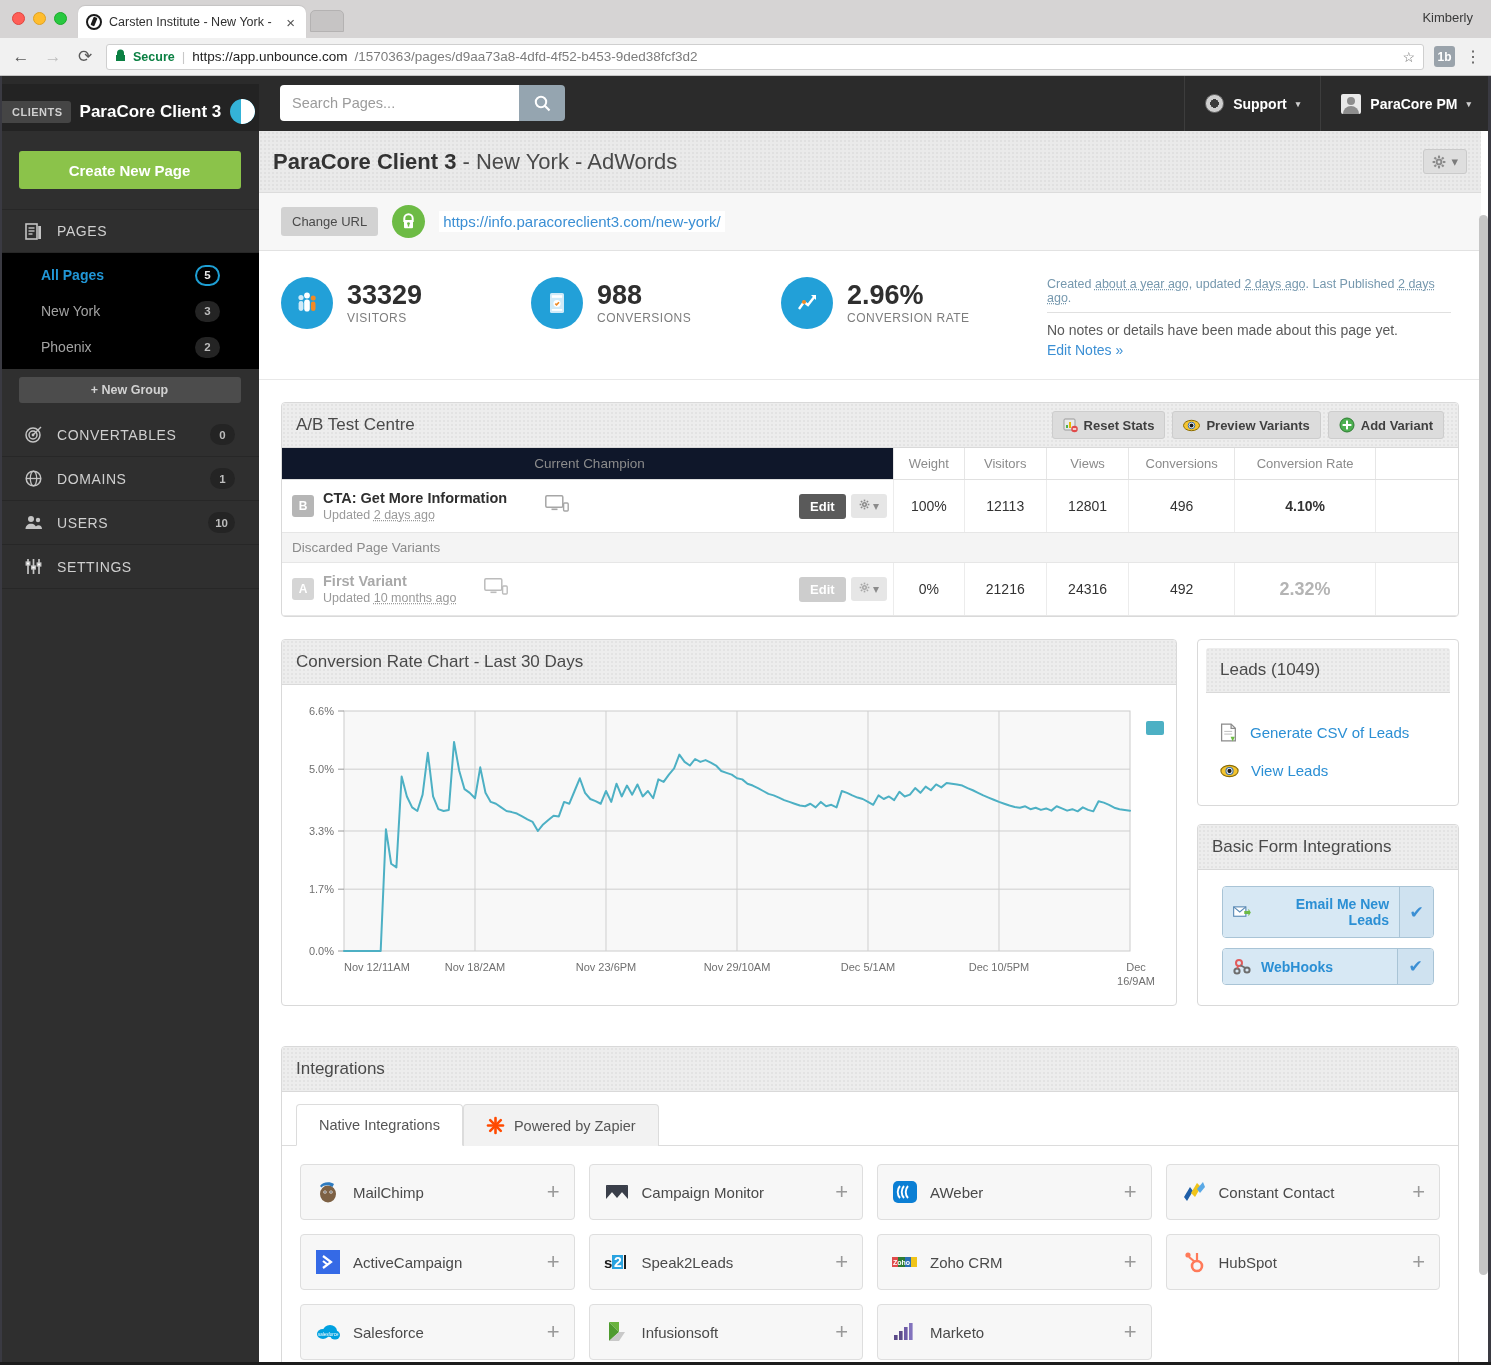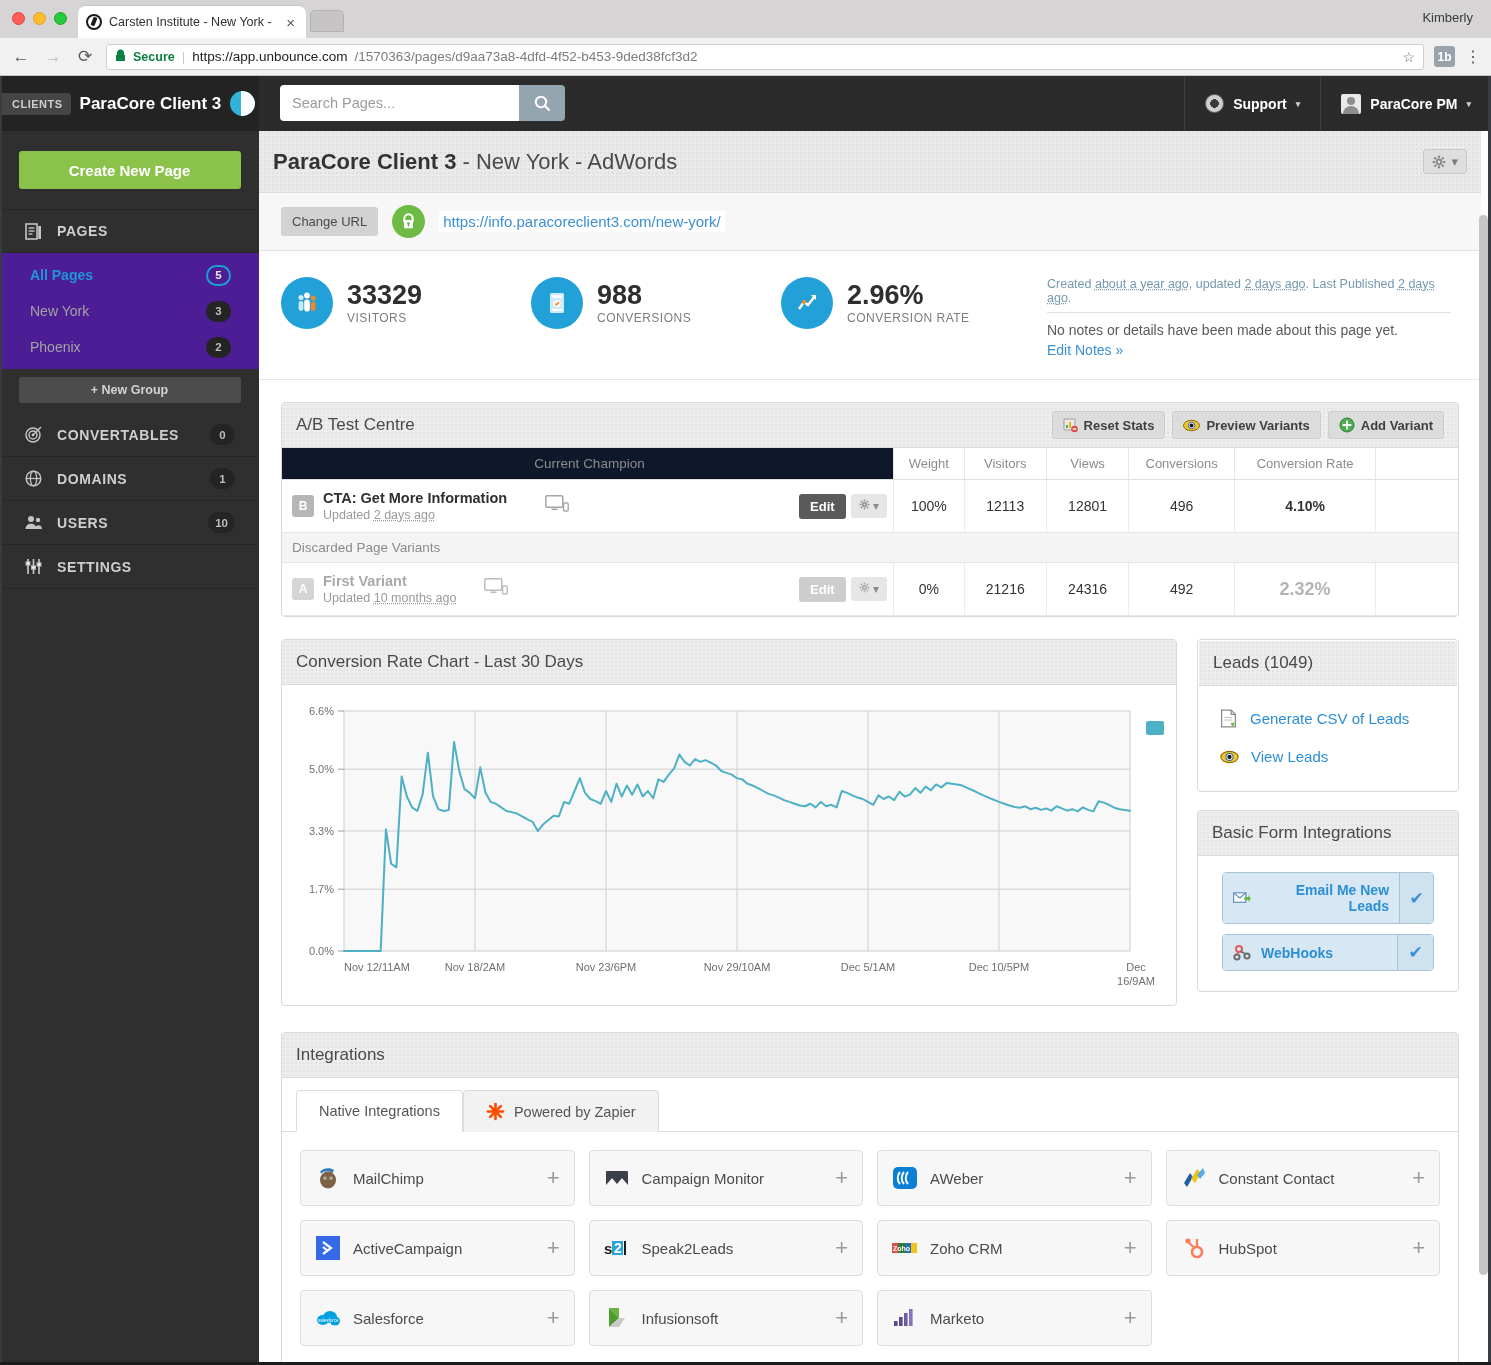--- a/index.html
+++ b/index.html
@@ -96,21 +96,21 @@
     width: 16px; color: #555; text-align: center; font-size: 16px;
     line-height: 11px; cursor: pointer; letter-spacing: 0;
   }
 
   
   #app-header {
     position: absolute; left: 0; top: 76px; width: 1491px; height: 55px;
     background: #2b2b2b;
   }
   #brand {
-    position: absolute; left: 0; top: 0; width: 259px; height: 55px;
+    position: absolute; left: 0; top: 8px; width: 259px; height: 55px;
     background: #232323; display: flex; align-items: center; gap: 0;
   }
   #brand .clients-chip {
     background: #454545; color: #cfcfcf; font-size: 11px; font-weight: 700;
     letter-spacing: .5px; padding: 5px 8px 5px 12px; border-radius: 0 3px 3px 0;
     margin-left: 0; cursor: pointer;
   }
   #brand .client-name {
     color: #fff; font-size: 17px; font-weight: 700; margin-left: 9px;
   }
@@ -172,32 +172,32 @@
     display: block; margin: 20px auto 0; width: 222px; height: 38px;
     background: #8bc34a; color: #fff; border: 0; border-radius: 3px;
     font-size: 15px; font-weight: 700; cursor: pointer;
     font-family: "Liberation Sans", sans-serif;
   }
   .nav-section {
     display: flex; align-items: center; height: 44px; padding: 0 24px;
     gap: 14px; border-bottom: 1px solid #272727; cursor: pointer;
   }
   .nav-section .label {
-    color: #cfcfcf; font-size: 14px; font-weight: 700; letter-spacing: .6px;
+    color: #cfcfcf; font-size: 14px; font-weight: 400; letter-spacing: .6px;
     flex: 1 1 auto;
   }
   .nav-section.pages { margin-top: 20px; border-top: 1px solid #272727; }
   .nav-icon { width: 19px; height: 19px; color: #c4c4c4; flex: 0 0 auto; }
   .badge {
     min-width: 25px; height: 21px; border-radius: 11px; background: #242424;
     color: #bdbdbd; font-size: 11.5px; font-weight: 700;
     display: flex; align-items: center; justify-content: center; padding: 0 7px;
   }
   .badge.hl { background: transparent; border: 2px solid #1e9fd4; color: #e8e8e8; }
-  #pages-sub { background: #4c1d95; padding: 4px 4px; }
+  #pages-sub { background: #000000; padding: 4px 15px; }
   .sub-item {
     display: flex; align-items: center; height: 36px; padding: 0 24px 0 26px;
     cursor: pointer;
   }
   .sub-item .label { flex: 1 1 auto; font-size: 14px; color: #a3a3a3; }
   .sub-item.active .label { color: #2196d6; font-weight: 700; }
   #new-group-btn {
     display: block; width: 222px; height: 26px; margin: 8px auto 10px;
     background: #4c4c4c; border: 0; border-radius: 3px; color: #d2d2d2;
     font-size: 12.5px; font-weight: 700; cursor: pointer;
@@ -822,21 +822,21 @@
             <polyline points="52.00,252.00 57.24,252.00 62.48,252.00 67.72,252.00 72.96,252.00 78.20,252.00 83.44,252.00 88.68,252.00 93.92,130.18 99.16,164.73 104.40,168.36 109.64,77.45 114.88,97.45 120.12,108.36 125.36,112.00 130.60,95.64 135.84,53.82 141.08,97.45 146.32,110.18 151.56,112.00 156.80,110.91 162.04,42.91 167.28,72.00 172.52,90.18 177.76,93.82 183.00,99.27 188.24,68.36 193.48,93.82 198.72,102.91 203.96,104.73 209.20,108.36 214.44,112.00 219.68,113.09 224.92,114.55 230.16,117.45 235.40,120.36 240.64,122.91 245.88,132.00 251.12,125.45 256.36,121.09 261.60,116.73 266.84,117.45 272.08,102.91 277.32,104.73 282.56,92.00 287.80,79.27 293.04,93.82 298.28,100.00 303.52,102.18 308.76,104.73 314.00,92.00 319.24,102.91 324.48,84.73 329.72,97.45 334.96,86.55 340.20,95.64 345.44,85.45 350.68,97.45 355.92,92.00 361.16,99.27 366.40,80.36 371.64,82.91 376.88,75.64 382.12,69.45 387.36,55.64 392.60,62.91 397.84,66.55 403.08,60.00 408.32,62.91 413.56,61.09 418.80,63.64 424.04,66.55 429.28,72.00 434.52,73.82 439.76,75.64 445.00,79.27 450.24,80.36 455.48,84.73 460.72,86.55 465.96,89.09 471.20,92.00 476.44,94.91 481.68,96.36 486.92,98.55 492.16,101.09 497.40,102.91 502.64,104.73 507.88,106.55 513.12,107.27 518.36,104.73 523.60,108.36 528.84,102.91 534.08,107.27 539.32,105.82 544.56,108.36 549.80,92.00 555.04,93.82 560.28,96.36 565.52,98.55 570.76,100.00 576.00,102.91 581.24,105.82 586.48,96.36 591.72,100.00 596.96,97.45 602.20,101.09 607.44,92.73 612.68,97.45 617.92,95.64 623.16,89.09 628.40,93.82 633.64,87.64 638.88,91.27 644.12,85.45 649.36,88.36 654.60,84.00 659.84,84.73 665.08,85.45 670.32,86.55 675.56,89.09 680.80,91.27 686.04,93.82 691.28,96.36 696.52,98.55 701.76,100.73 707.00,102.91 712.24,104.73 717.48,106.55 722.72,108.00 727.96,108.73 733.20,107.27 738.44,110.18 743.68,108.73 748.92,110.91 754.16,109.45 759.40,111.64 764.64,107.27 769.88,109.45 775.12,111.64 780.36,110.18 785.60,112.36 790.84,108.36 796.08,110.91 801.32,112.36 806.56,102.18 811.80,103.64 817.04,105.82 822.28,108.73 827.52,110.18 832.76,110.91 838.00,111.64" fill="none" stroke="#4db0c4" stroke-width="2" stroke-linejoin="round" stroke-linecap="round"></polyline>
             <rect x="854" y="22" width="18" height="14" rx="2" fill="#4db0c4"></rect>
             <text x="880" y="34" font-family="&quot;Liberation Sans&quot;, sans-serif" font-size="12" font-weight="bold" fill="#4a4a4a">B</text>
             <text x="896" y="34" font-family="&quot;Liberation Sans&quot;, sans-serif" font-size="12" fill="#6f6f6f">Champion</text>
           </svg>
       </div>
     </div>
 
     <div id="side-col">
       <div class="side-panel">
-        <div class="panel-head" style="margin:1px;border-radius:3px 3px 0 0">
+        <div class="panel-head" style="margin:8px;border-radius:3px 3px 0 0">
           <span class="panel-title">Leads (1049)</span>
         </div>
         <div style="padding:12px 0 16px">
           <a class="side-link" href="#">
             <svg width="18" height="19" viewBox="0 0 16 18">
                 <path d="M1 1h9l4 4v12H1z" fill="#fff" stroke="#8b8b8b" stroke-width="1.2"></path>
                 <path d="M10 1v4h4" fill="none" stroke="#8b8b8b" stroke-width="1.2"></path>
                 <line x1="3.5" y1="8" x2="11" y2="8" stroke="#c6c6c6" stroke-width="1.1"></line>
                 <line x1="3.5" y1="10.5" x2="11" y2="10.5" stroke="#c6c6c6" stroke-width="1.1"></line>
                 <polygon points="9.5,13 13.5,13 11.5,17.5" fill="#6dbb45"></polygon>

